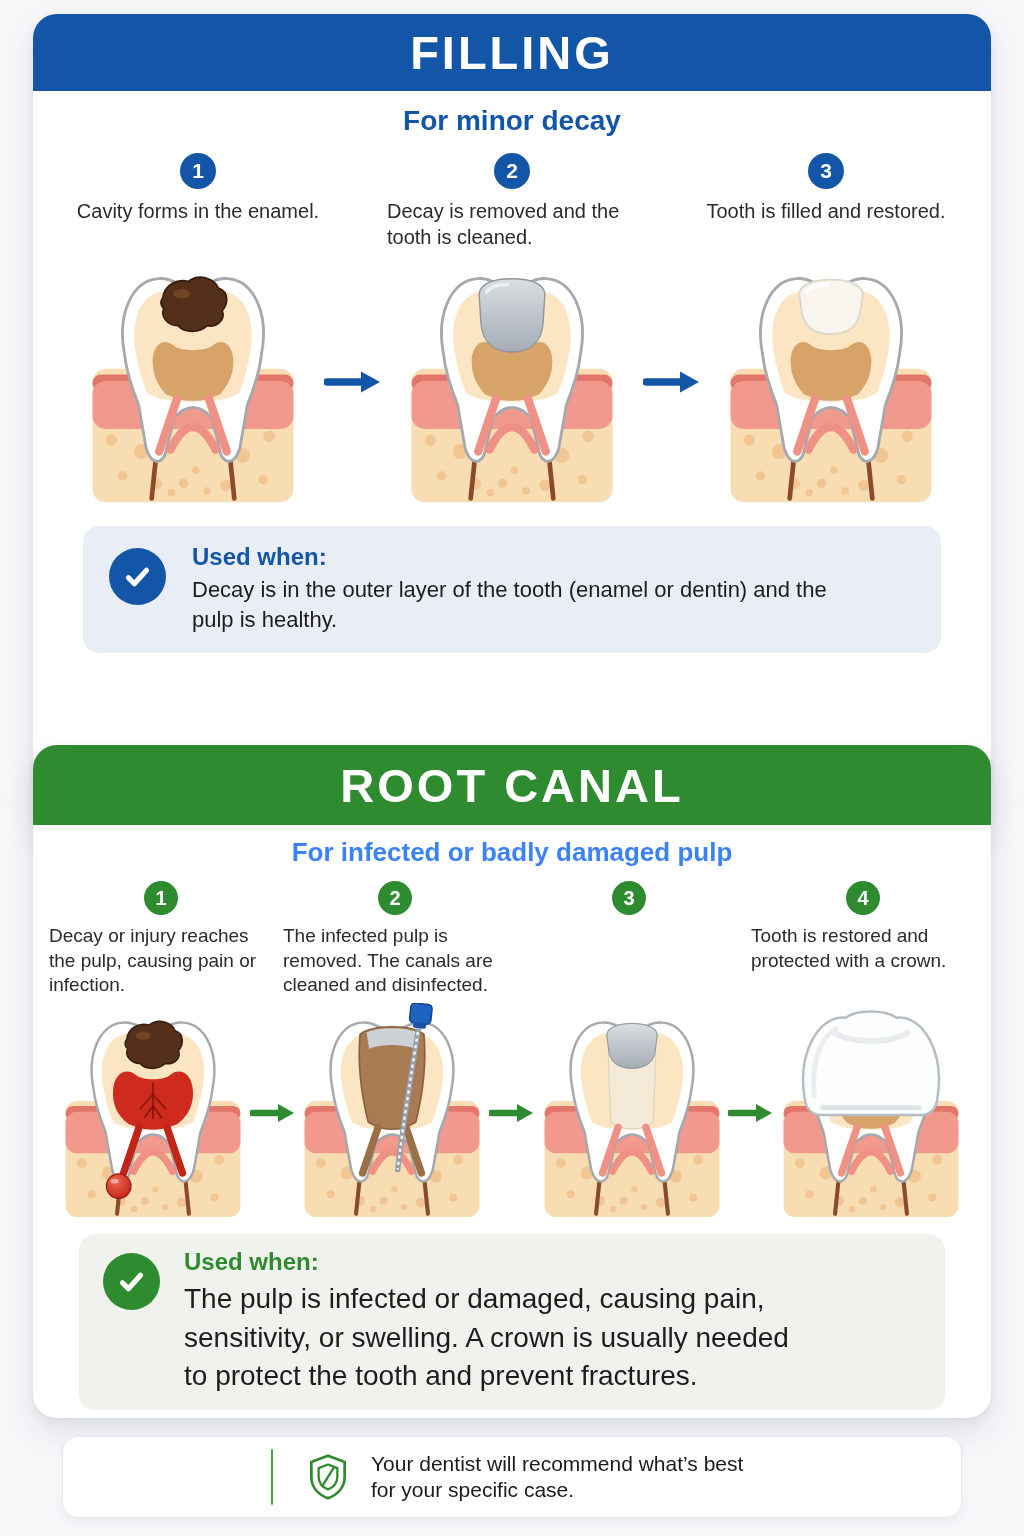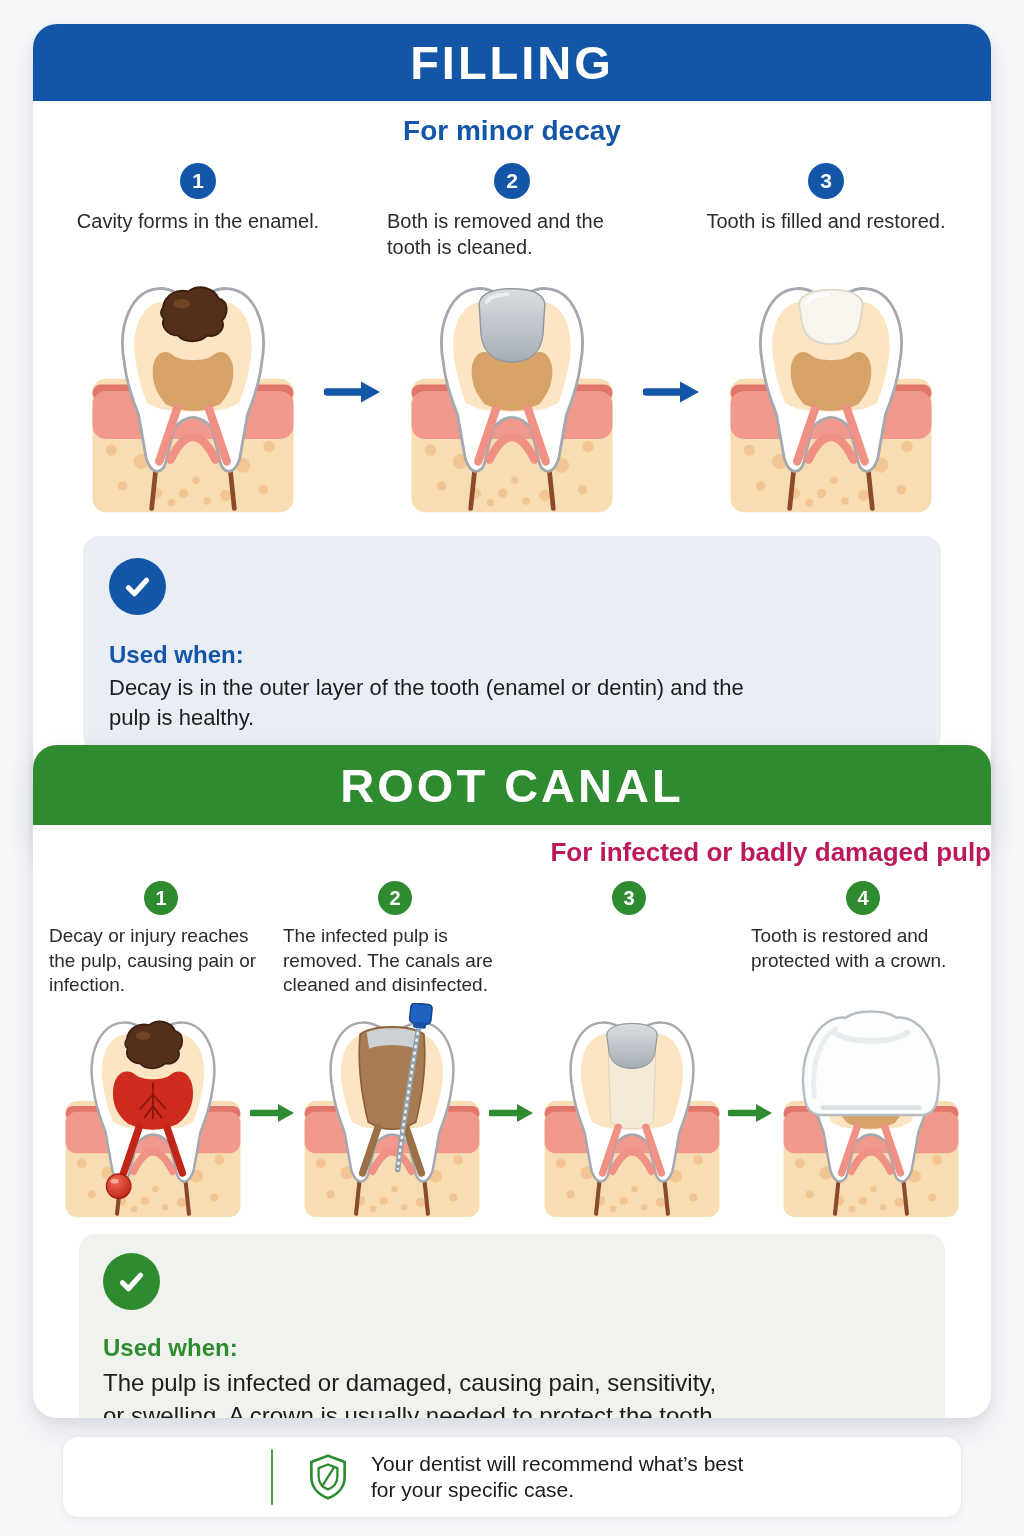--- a/index.html
+++ b/index.html
@@ -8,21 +8,21 @@
     width:1024px; height:1536px; position:relative; overflow:hidden;
     background:#f6f7f9;
     font-family:"Liberation Sans", sans-serif;
     -webkit-font-smoothing:antialiased;
   }
   .card {
     position:absolute; left:33px; width:958px; background:#ffffff;
     border-radius:24px; overflow:hidden;
     box-shadow:0 14px 30px rgba(25,39,80,.10), 0 3px 8px rgba(25,39,80,.06);
   }
-  #card-filling { top:24px; height:817px; }
+  #card-filling { top:14px; height:817px; }
   #card-root    { top:745px; height:673px; }
 
   .band { height:77px; display:flex; align-items:center; justify-content:center; }
   #card-root .band { height:80px; }
   .band h1 { margin:0; color:#fff; font-size:47px; font-weight:800; letter-spacing:3px; }
 
   .subtitle { text-align:center; font-size:28px; font-weight:700; margin:14px 0 0; }
   #card-root .subtitle { font-size:26px; margin-top:12px; }
 
   .steps { display:flex; justify-content:space-between; padding:0 40px; margin-top:16px; }
@@ -40,31 +40,31 @@
   .teeth { display:flex; justify-content:space-between; align-items:center; padding:0 52px; margin-top:6px; }
   #card-root .teeth { padding:0 26px; margin-top:5px; }
   .tooth svg { display:block; }
   #card-filling .tooth svg { width:216px; height:252px; }
   #card-root .tooth svg { width:188px; height:219px; }
   .arrow { display:flex; align-items:center; }
   .arrow svg { display:block; }
 
   .usedwhen {
     margin:18px 50px 0; border-radius:16px; padding:17px 26px;
-    display:flex; align-items:flex-start; gap:26px;flex-direction:column;
+    display:flex; align-items:flex-start; gap:26px;
   }
   #card-root .usedwhen { margin:12px 46px 0; padding:14px 24px; gap:24px; }
   .check {
     width:57px; height:57px; border-radius:50%; flex:none; margin-top:5px;
     display:flex; align-items:center; justify-content:center;
   }
   .check svg { width:31px; height:31px; }
   .uw-label { margin:0; font-size:24px; font-weight:800; }
   .uw-text { margin:4px 0 0; font-size:22px; color:#1d1d1d; line-height:1.38; max-width:680px; }
-  #card-root .uw-text { font-size:24px; max-width:630px; }
+  #card-root .uw-text { font-size:28px; max-width:630px; }
 
   .footer {
     position:absolute; left:62px; top:1436px; width:900px; height:82px;
     background:#fff; border:1px solid #e7e9eb; border-radius:16px;
     box-shadow:0 4px 10px rgba(25,39,80,.05);
     display:flex; align-items:center; justify-content:center; gap:30px;
   }
   .f-item { display:flex; align-items:center; gap:18px; }
   .f-icon svg { display:block; }
   .f-text { font-size:21px; color:#1b1b1b; line-height:1.25; }
@@ -82,21 +82,21 @@
   </div>
   <p class="subtitle" style="color: rgb(19, 86, 168);">For minor decay</p>
 
   <div class="steps">
     <div class="step">
       <div class="badge" style="background: rgb(19, 86, 168);">1</div>
       <p>Cavity forms in the enamel.</p>
     </div>
     <div class="step">
       <div class="badge" style="background: rgb(19, 86, 168);">2</div>
-      <p>Both is removed and the tooth is cleaned.</p>
+      <p>Decay is removed and the tooth is cleaned.</p>
     </div>
     <div class="step">
       <div class="badge" style="background: rgb(19, 86, 168);">3</div>
       <p>Tooth is filled and restored.</p>
     </div>
   </div>
 
   <div class="teeth">
     <div class="tooth">
         <svg viewBox="0 0 230 268" xmlns="http://www.w3.org/2000/svg">
@@ -251,21 +251,21 @@
       <p class="uw-label" style="color: rgb(19, 86, 168);">Used when:</p>
       <p class="uw-text">Decay is in the outer layer of the tooth (enamel or dentin) and the pulp is healthy.</p>
     </div>
   </div>
 </section>
 
 <section class="card" id="card-root">
   <div class="band" style="background: rgb(47, 139, 48);">
     <h1>ROOT CANAL</h1>
   </div>
-  <p class="subtitle" style="color: #be185d; text-align: right;">For infected or badly damaged pulp</p>
+  <p class="subtitle" style="color: #3b82f6;">For infected or badly damaged pulp</p>
 
   <div class="steps">
     <div class="step">
       <div class="badge" style="background: rgb(47, 139, 48);">1</div>
       <p>Decay or injury reaches the pulp, causing pain or infection.</p>
     </div>
     <div class="step">
       <div class="badge" style="background: rgb(47, 139, 48);">2</div>
       <p>The infected pulp is removed. The canals are cleaned and disinfected.</p>
     </div>

